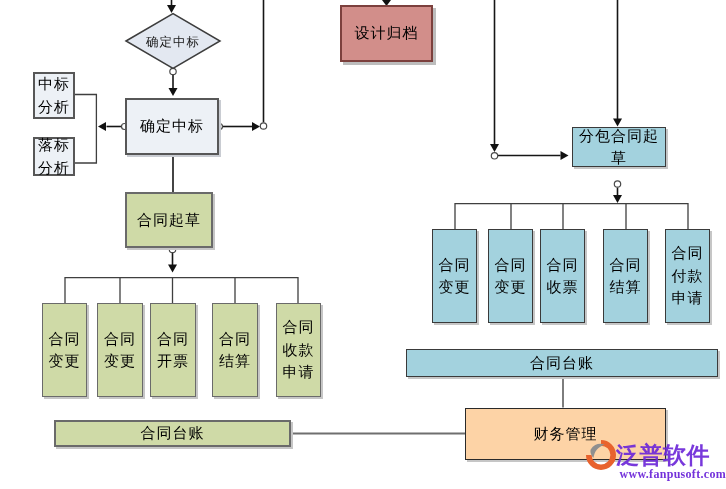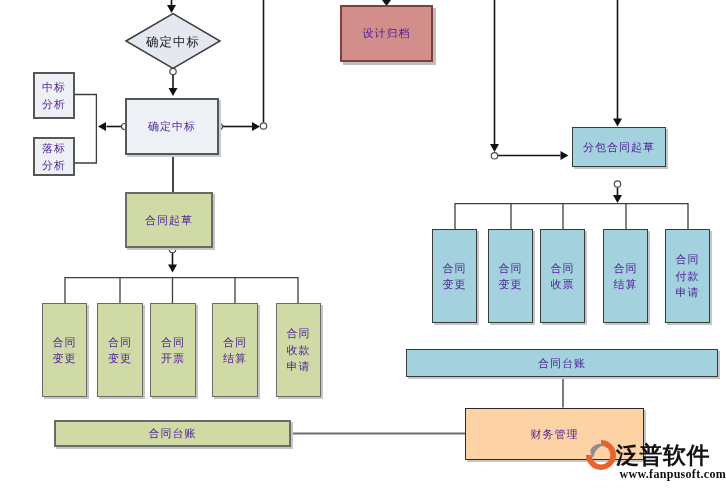--- a/index.html
+++ b/index.html
@@ -4,37 +4,37 @@
 <style>
   html,body{margin:0;padding:0;background:#fff;}
   .stage{
     position:relative;width:726px;height:489px;background:#ffffff;overflow:hidden;
     font-family:"Liberation Serif","DejaVu Serif",serif;
   }
   .overlay{position:absolute;left:0;top:0;width:726px;height:489px;pointer-events:none;}
   .node{
     position:absolute;box-sizing:border-box;
     display:flex;align-items:center;justify-content:center;
-    text-align:center;font-size:11px;line-height:1.5;color:#4c1d95;
+    text-align:center;font-size:15px;line-height:1.5;color:#000000;
     white-space:pre-line;letter-spacing:1px;z-index:2;
   }
   .light{background:#edf1f6;border:2px solid #575757;}
   .lightshadow{box-shadow:2px 2px 0 #c9ccd2;}
   .green{background:#cfdaa7;border:2px solid #6a6a6a;box-shadow:2px 2px 0 #c6c6c6;}
   .greenthin{background:#cfdaa7;border:1.5px solid #6a6a6a;box-shadow:2px 2px 0 #c6c6c6;}
   .blue{background:#a3d2de;border:1.5px solid #3a3a3a;box-shadow:2px 2px 0 #c6c6c6;}
   .red{background:#d28e8a;border:2px solid #7c403d;box-shadow:3px 3px 0 #bdbdbd;}
   .orange{background:#fdd3a6;border:1.5px solid #2a2a2a;box-shadow:2px 2px 0 #c6c6c6;}
   .diamond-label{
     position:absolute;left:133px;top:34px;width:80px;text-align:center;
     font-size:12.5px;color:#191919;letter-spacing:1px;z-index:2;
   }
   .watermark{
     position:absolute;left:586px;top:440px;width:140px;z-index:6;
-    color:#000000;font-weight:bold;
+    color:#6d28d9;font-weight:bold;
   }
   .wm-row{display:flex;align-items:center;height:30px;}
   .wm-brand{font-size:23px;letter-spacing:0.5px;opacity:0.92;white-space:nowrap;}
   .wm-url{font-size:12px;text-align:right;margin-top:-3px;letter-spacing:0.3px;opacity:0.95;}
 </style>
 </head>
 <body>
 
 <div class="stage">
 
@@ -124,21 +124,21 @@
   <div class="node blue" style="left:540px;top:229px;width:45px;height:94px;">合同
 收票</div>
   <div class="node blue" style="left:603px;top:229px;width:45px;height:94px;">合同
 结算</div>
   <div class="node blue" style="left:665px;top:229px;width:45px;height:94px;">合同
 付款
 申请</div>
 
   <div class="node blue" style="left:406px;top:349px;width:312px;height:28px;">合同台账</div>
 
-  <div class="node orange" style="left:465px;top:408px;width:179px;height:52px;">财务管理</div>
+  <div class="node orange" style="left:465px;top:408px;width:201px;height:52px;">财务管理</div>
 
   <div class="watermark">
     <div class="wm-row">
       <span style="display:inline-block;width:30px;height:30px;">
         <svg viewBox="0 0 32 32" width="30" height="30">
           <path d="M16,3 A13,13 0 1 1 3,16" fill="none" stroke="#e8622d" stroke-width="6"></path>
           <path d="M5,10 C9,4 15,3 20,5 C13,7 9,12 8,19 C6,17 4,13 5,10 Z" fill="#8f8f8f"></path>
         </svg>
       </span>
       <span class="wm-brand">泛普软件</span>

